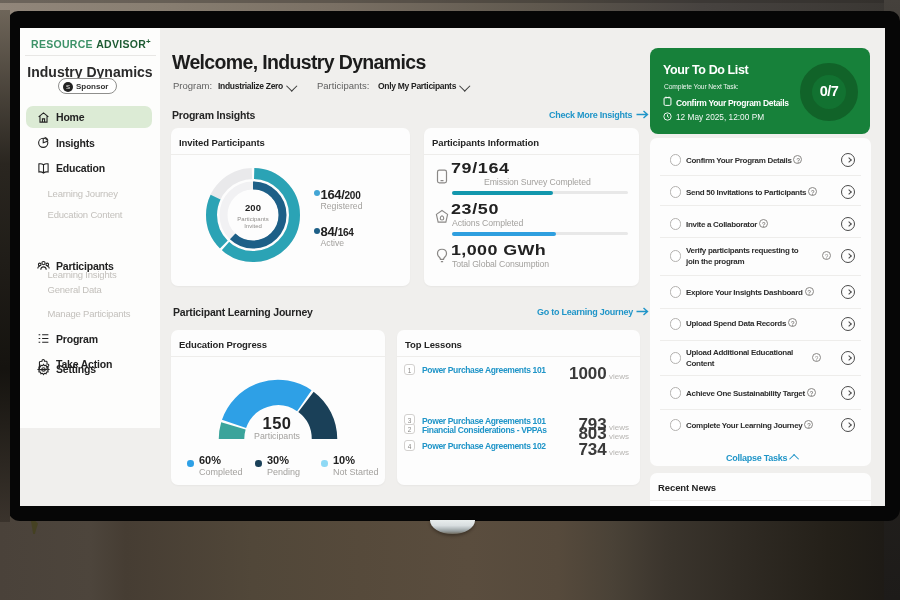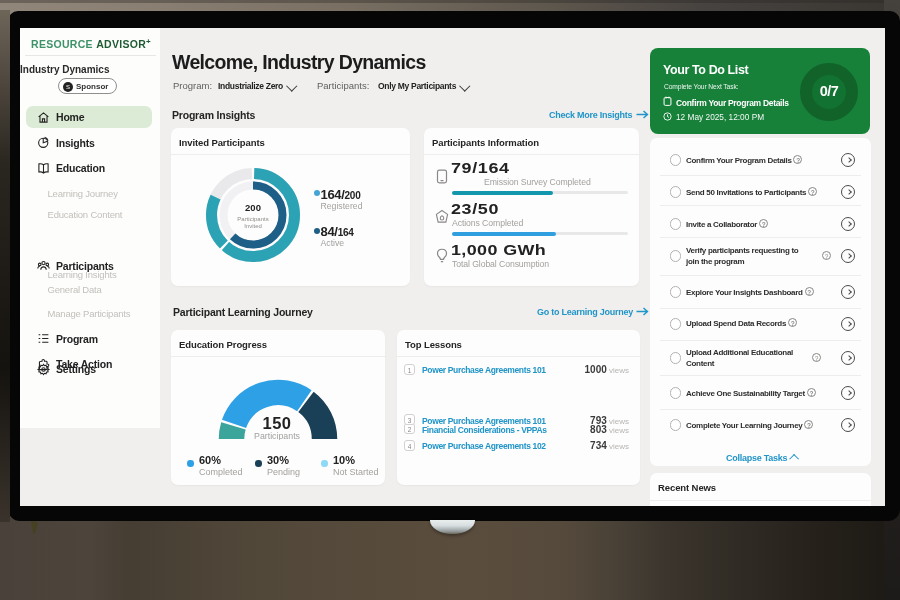--- a/index.html
+++ b/index.html
@@ -22,21 +22,21 @@
 
 #bezel { left:8px; top:11px; width:892px; height:510px; background:#060606; border-radius:10px 10px 12px 12px; }
 #screen { left:20px; top:28px; width:865px; height:478px; background:#f0efed; overflow:hidden; }
 
 
 #sidebar { left:0; top:0; width:140px; height:400px; background:#fdfdfc; }
 #logo { left:11px; top:8px; font-size:10.5px; font-weight:bold; letter-spacing:.3px; color:#3d9268; white-space:nowrap; }
 #logo b { color:#1e5b33; }
 #logo sup { font-size:8px; }
 .sdiv { left:5px; top:27px; width:131px; height:0; border-top:1px solid #e8e7e5; }
-#orgname { left:0; top:36px; width:140px; font-size:10px; font-weight:bold; color:#2b2b2b; }
+#orgname { left:0; top:36px; width:140px; text-align:center; font-size:14px; font-weight:bold; color:#2b2b2b; }
 #sponsor { left:38px; top:50px; width:59px; height:16px; border:1px solid #8f8f8d; border-radius:9px; background:#fff; }
 #sponsor .dot { position:absolute; left:4px; top:2.5px; width:10px; height:10px; border-radius:50%; background:#222; color:#fff; font-size:6px; text-align:center; line-height:10px; }
 #sponsor .txt { position:absolute; left:17px; top:3px; font-size:8px; font-weight:bold; color:#333; }
 #homepill { left:6px; top:78px; width:126px; height:22px; background:#dcebd5; border-radius:7px; }
 .nav { position:absolute; left:17px; height:14px; font-size:10.5px; font-weight:bold; color:#222; white-space:nowrap; display:flex; align-items:center; gap:6px; letter-spacing:-0.2px; }
 .nav svg { flex:0 0 auto; }
 .nav.sub { left:27.5px; font-weight:normal; color:#c3c0bc; font-size:9.5px; }
 
 
 #welcome { left:152px; top:23px; font-size:19.5px; font-weight:bold; color:#1c1c1c; letter-spacing:-0.65px; }
@@ -50,21 +50,21 @@
 .card { position:absolute; background:#fdfdfd; border-radius:7px; box-shadow:0 1px 2px rgba(0,0,0,.04); }
 .ctitle { position:absolute; left:8px; top:9px; font-size:9.5px; font-weight:bold; color:#242424; letter-spacing:-0.1px; }
 .cdiv { position:absolute; left:0; top:26px; width:100%; border-top:1px solid #eeedeb; }
 
 .muted { color:#a3a19e; }
 
 .lrow { position:absolute; left:7px; width:228px; height:13px; }
 .lnum { position:absolute; left:0; top:0; width:11px; height:11px; border:1px solid #d3d1cf; border-radius:3px; font-size:6.5px; color:#8a8886; text-align:center; line-height:11px; background:#fff; }
 .lname { position:absolute; left:18px; top:1.5px; font-size:8.5px; font-weight:bold; color:#2095c8; white-space:nowrap; letter-spacing:-0.35px; }
 .lviews { position:absolute; right:3px; top:0.5px; font-size:8px; color:#b7b5b2; white-space:nowrap; }
-.lviews b { font-size:10px; color:#3a3a3a; }
+.lviews b { font-size:17px; color:#3a3a3a; }
 
 #greencard { color:#fff; }
 .gtitle { position:absolute; left:13px; top:15px; font-size:12.5px; font-weight:bold; letter-spacing:-0.4px; }
 .gsub { position:absolute; left:14px; top:34.5px; font-size:6.7px; color:rgba(255,255,255,.92); letter-spacing:-0.1px; }
 .gtask { position:absolute; left:13px; top:48px; font-size:8.5px; font-weight:bold; white-space:nowrap; letter-spacing:-0.3px; }
 .gdate { position:absolute; left:13px; top:64px; font-size:8.3px; color:rgba(255,255,255,.95); }
 #gcircle { position:absolute; left:150px; top:15px; width:58px; height:58px; border-radius:50%; background:#127231; border:12px solid #116329; }
 #gcircle span { position:absolute; left:-3px; top:7.5px; width:40px; text-align:center; font-size:14.5px; font-weight:bold; color:#fff; letter-spacing:-0.5px; }
 
 .trow { position:absolute; left:0; width:221px; }

